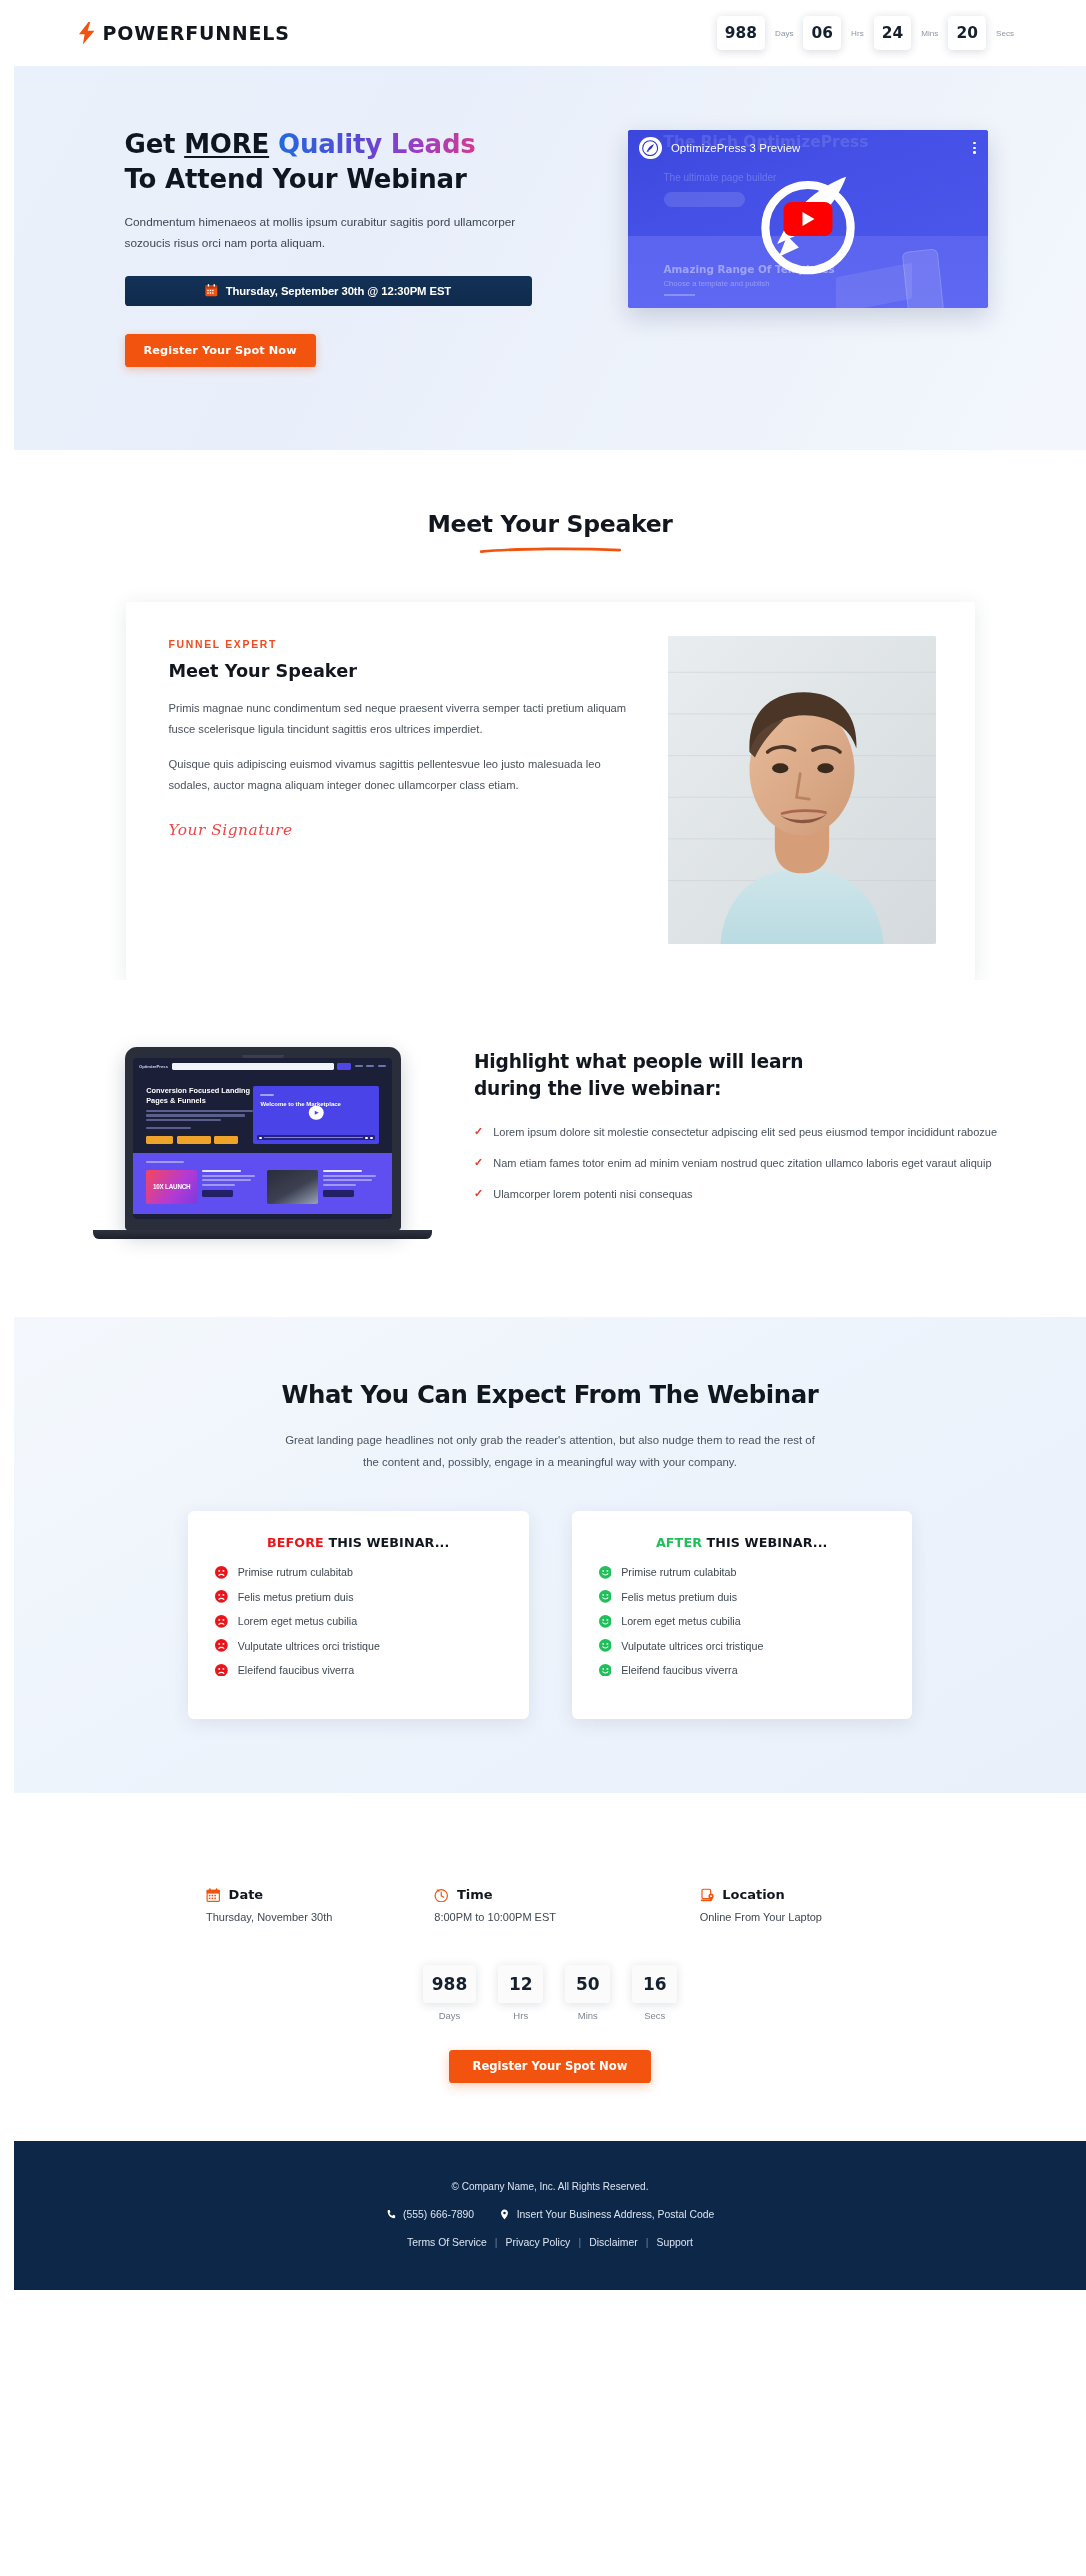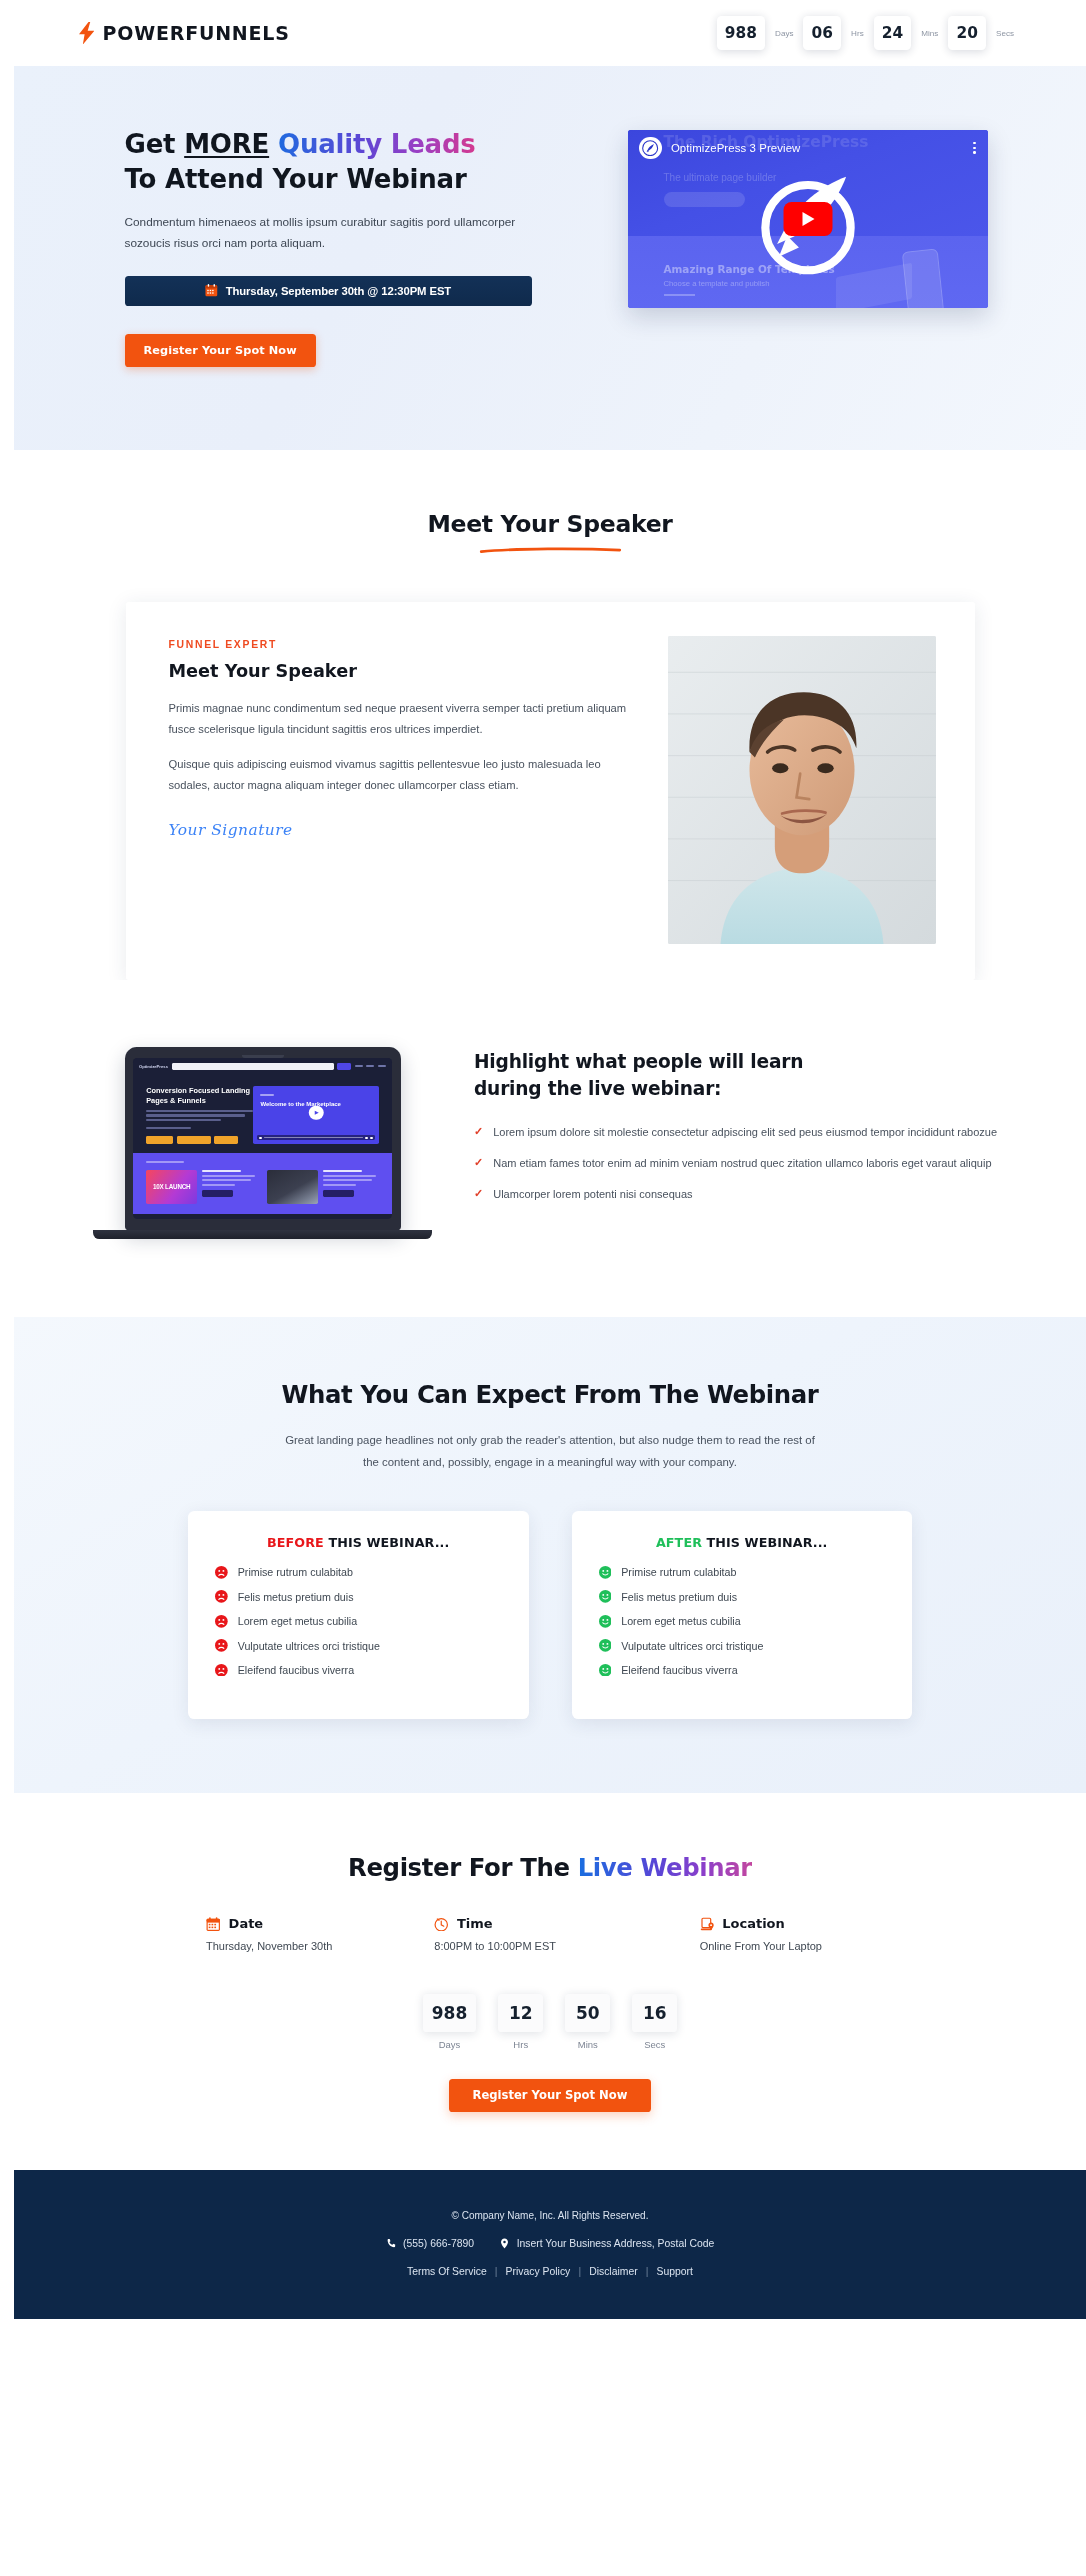--- a/index.html
+++ b/index.html
@@ -256,21 +256,21 @@
     font-size: 11.2px;
     line-height: 1.88;
     color: #48515d;
   }
   .sp-para + .sp-para { margin-top: 14.5px; }
   .signature {
     margin-top: 25px;
     font-family: "DejaVu Serif", serif;
     font-style: italic;
     font-size: 15.4px;
-    color: #3b82f6;
+    color: #ef4444;
     letter-spacing: 0.5px;
   }
   .sp-photo {
     width: 268px; height: 308px; flex: none; border-radius: 1.8px;
     overflow: hidden; position: relative;
     background: linear-gradient(170deg,#e6eaec 0%, #dfe4e6 48%, #d7dde0 100%);
   }
 
   
   .learn-section {
@@ -839,23 +839,20 @@
                 <path d="M4.2 8.6 C5.3 10.4 8.7 10.4 9.8 8.6" stroke="#fff" stroke-width="1.2" fill="none" stroke-linecap="round"></path>
               </svg>
             <span>Eleifend faucibus viverra</span>
           </li>
         </ul>
       </div>
     </div>
   </section>
 
   <section class="register-section">
-    <h2 class="reg-title">
-      <span>Register For The </span><span class="grad-live">Live Webinar</span>
-    </h2>
 
     <div class="detail-row">
       <div class="detail-col">
         <div class="detail-head">
           <svg class="d-ic" viewBox="0 0 16 16">
             <rect x="0.6" y="2" width="14.8" height="13.4" rx="1.6" fill="#f2530f"></rect>
             <rect x="0.6" y="2" width="14.8" height="3.6" rx="1.6" fill="#f2530f"></rect>
             <rect x="3.4" y="0.2" width="1.8" height="3.4" rx=".9" fill="#f2530f"></rect>
             <rect x="10.8" y="0.2" width="1.8" height="3.4" rx=".9" fill="#f2530f"></rect>
             <rect x="1.9" y="6.2" width="12.2" height="7.9" fill="#ffffff"></rect>

